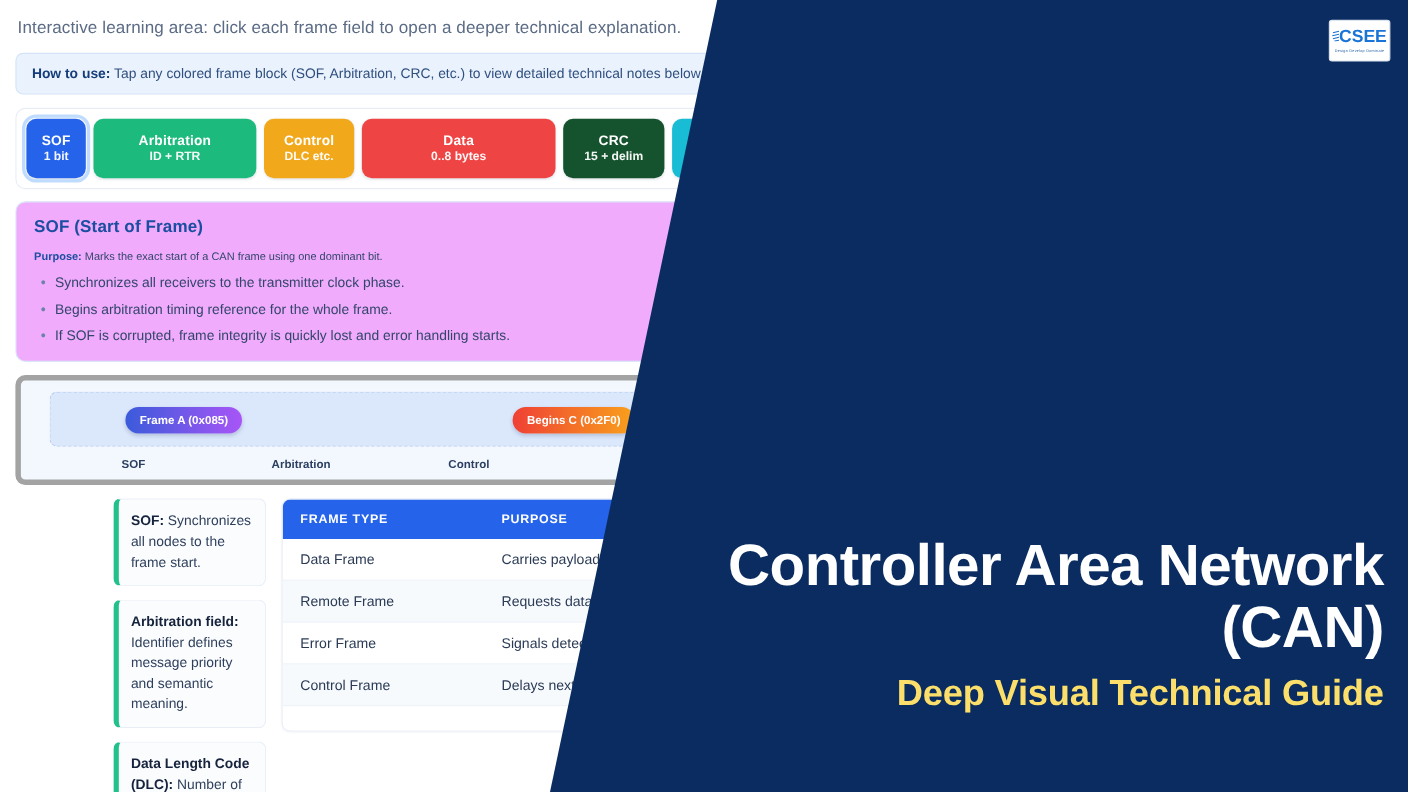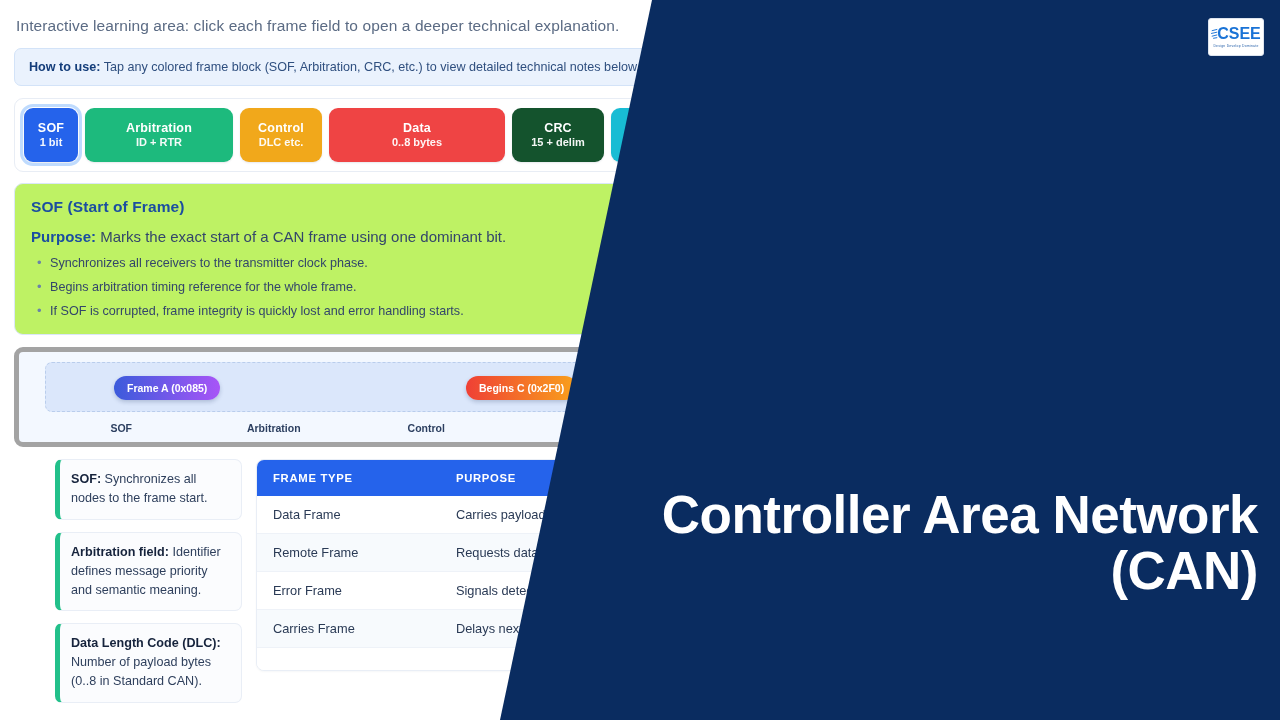--- a/index.html
+++ b/index.html
@@ -45,27 +45,27 @@
     gap: 3px; padding: 0 8px; flex: none;
     box-shadow: 0 1px 2px rgba(16,40,80,.10);
   }
   .blk .t { font-size: 12.5px; font-weight: bold; letter-spacing: .2px; line-height: 1; }
   .blk .s { font-size: 11px; font-weight: bold; opacity: .95; line-height: 1; }
   .blk.sel { outline: 3px solid #bfdbfe; outline-offset: 1px; }
 
   
   .detail {
     margin-top: 11px;
-    background: #bef264;
+    background: #f0abfc;
     border: 1px solid #dbe7f8;
     border-radius: 9px;
     padding: 14px 16px 16px 16px;
   }
   .detail h3 { font-size: 15.5px; color: #1b4ea0; letter-spacing: .1px; margin-bottom: 12px; }
-  .detail .purpose { font-size: 15px; color: #33466a; margin-bottom: 11px; }
+  .detail .purpose { font-size: 10px; color: #33466a; margin-bottom: 11px; }
   .detail .purpose b { color: #1b4ea0; }
   .detail ul { list-style: none; }
   .detail li {
     font-size: 12.6px; color: #33466a;
     padding-left: 19px; position: relative; margin-bottom: 10px;
   }
   .detail li:last-child { margin-bottom: 0; }
   .detail li::before {
     content: "•"; position: absolute; left: 6px; top: -1px;
     color: #6b83a8; font-size: 13px;
@@ -102,21 +102,21 @@
 
   
   .bottom { margin-top: 12px; display: flex; gap: 14px; padding-left: 41px; }
   .notes { width: 187px; display: flex; flex-direction: column; gap: 12px; }
   .note {
     background: #fbfcfe;
     border: 1px solid #e9eef6;
     border-left: 5px solid #22c08a;
     border-radius: 7px;
     padding: 10px 11px 11px 11px;
-    font-size: 12.6px; line-height: 1.5; color: #2e3f5c;
+    font-size: 12.6px; line-height: 1.5; color: #2e3f5c; margin-left: 48px;
   }
   .note b { color: #16233c; font-weight: bold; }
 
   .tablecard {
     flex: 1; background: #ffffff;
     border: 1px solid #e9eef6; border-radius: 8px;
     overflow: hidden; align-self: flex-start;
     box-shadow: 0 1px 2px rgba(20,40,80,.04);
   }
   table { width: 100%; border-collapse: collapse; }
@@ -255,39 +255,40 @@
               </tr>
               <tr>
                 <td>Remote Frame</td>
                 <td>Requests data frame</td>
               </tr>
               <tr>
                 <td>Error Frame</td>
                 <td>Signals detected error</td>
               </tr>
               <tr>
-                <td>Carries Frame</td>
+                <td>Control Frame</td>
                 <td>Delays next frame</td>
               </tr>
               <tr class="spacer-row">
                 <td></td>
                 <td></td>
               </tr>
             </tbody>
         </table>
       </div>
     </div>
 
   </div>
 
   <div class="overlay"></div>
 
   <div class="title-wrap">
     <div class="h1">Controller Area Network</div>
     <div class="h1">(CAN)</div>
+    <div class="h2">Deep Visual Technical Guide</div>
   </div>
 
   <div class="logo">
     <div class="mark">
       <svg class="swoosh" viewBox="0 0 10 16">
         <path d="M9 2 L1 4 M9 6 L0 8 M9 10 L1 12 M9 14 L3 15" stroke="#1a73d6" stroke-width="1.4" fill="none"></path>
       </svg>
       <span class="c">C</span>
         <span class="c">SEE</span>
     </div>

